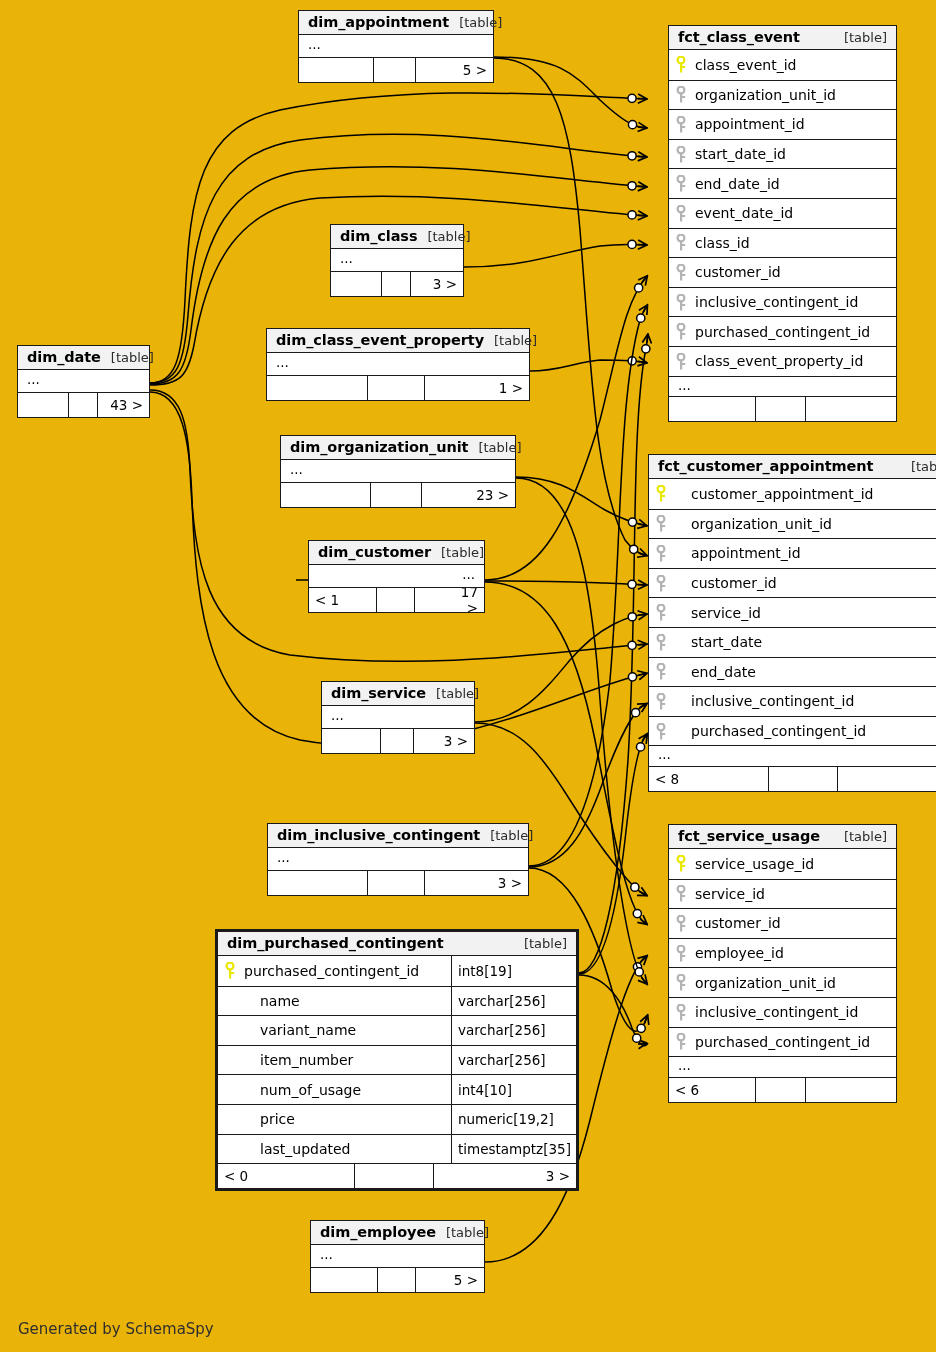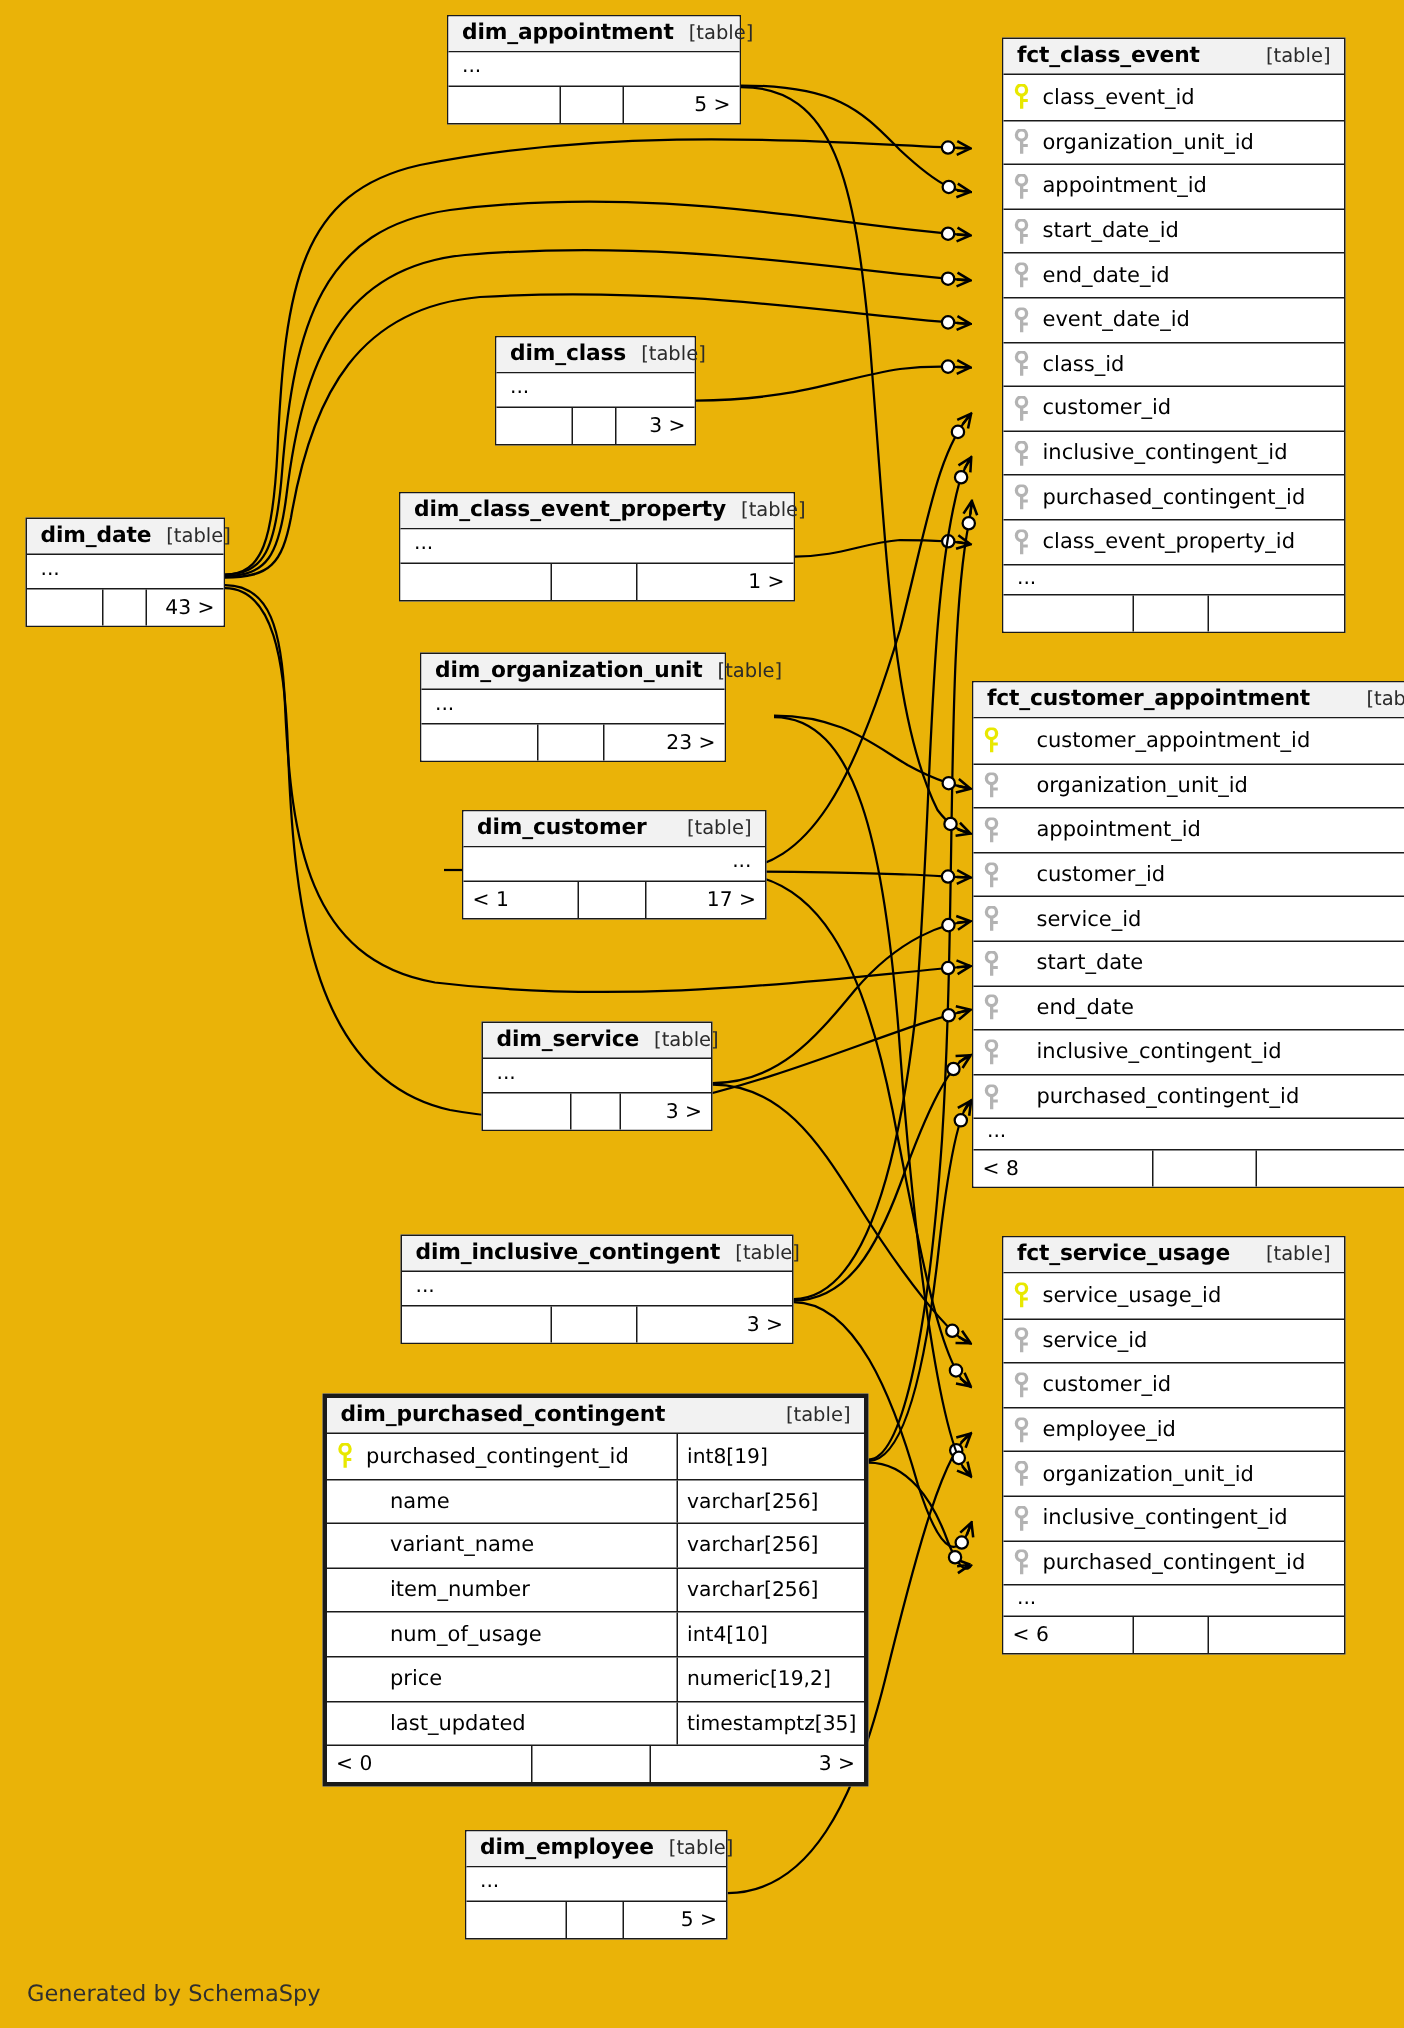--- a/index.html
+++ b/index.html
@@ -424,21 +424,21 @@
           <span class="tbl-title">dim_date</span>
           <span class="tbl-tag">[table]</span>
         </div>
         <div class="ellipsis-row">...</div>
         <div class="tbl-footer">
           <div class="fcell left" style="width: 38%;"></div>
           <div class="fcell left" style="width: 22%;"></div>
           <div class="fcell right" style="width: 40%;">43 &gt;</div>
         </div>
       </div>
-      <div class="table-box" style="left: 280px; top: 435px; width: 204px;">
+      <div class="table-box" style="left: 280px; top: 435px; width: 236px;">
         <div class="tbl-header">
           <span class="tbl-title">dim_organization_unit</span>
           <span class="tbl-tag">[table]</span>
         </div>
         <div class="ellipsis-row">...</div>
         <div class="tbl-footer">
           <div class="fcell left" style="width: 38%;"></div>
           <div class="fcell left" style="width: 22%;"></div>
           <div class="fcell right" style="width: 40%;">23 &gt;</div>
         </div>
@@ -540,21 +540,21 @@
             <div class="col-name indent">purchased_contingent_id</div>
           </div>
         </div>
         <div class="col-more">...</div>
         <div class="tbl-footer">
           <div class="fcell left" style="width: 38%;">&lt; 8</div>
           <div class="fcell left" style="width: 22%;"></div>
           <div class="fcell right" style="width: 40%;"></div>
         </div>
       </div>
-      <div class="table-box" style="left: 308px; top: 540px; width: 203px; text-align: right;">
+      <div class="table-box" style="left: 308px; top: 540px; width: 177px; text-align: right;">
         <div class="tbl-header">
           <span class="tbl-title">dim_customer</span>
           <span class="tbl-tag">[table]</span>
         </div>
         <div class="ellipsis-row">...</div>
         <div class="tbl-footer">
           <div class="fcell left" style="width: 38%;">&lt; 1</div>
           <div class="fcell left" style="width: 22%;"></div>
           <div class="fcell right" style="width: 40%; padding-left: 32px;">17 &gt;</div>
         </div>

